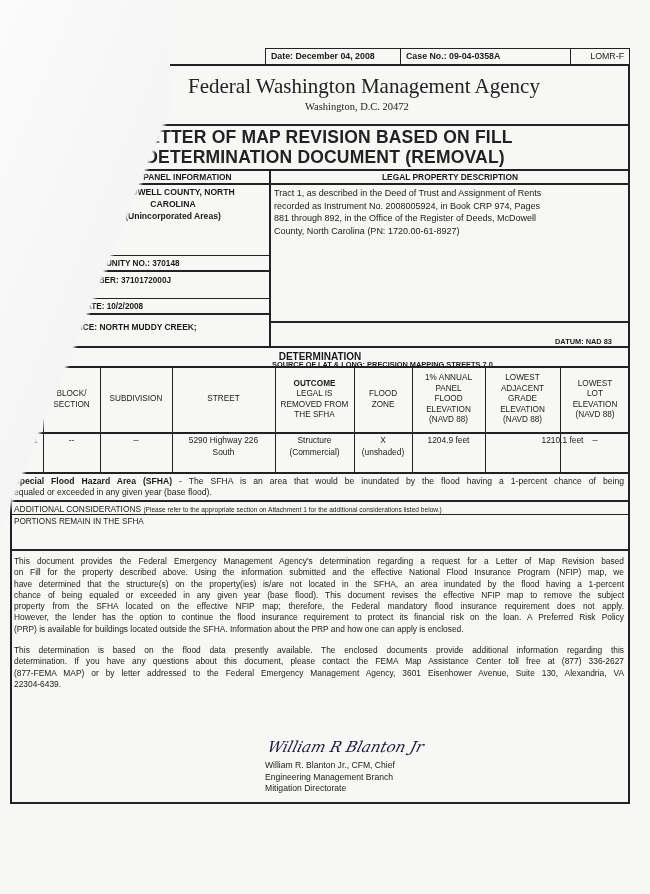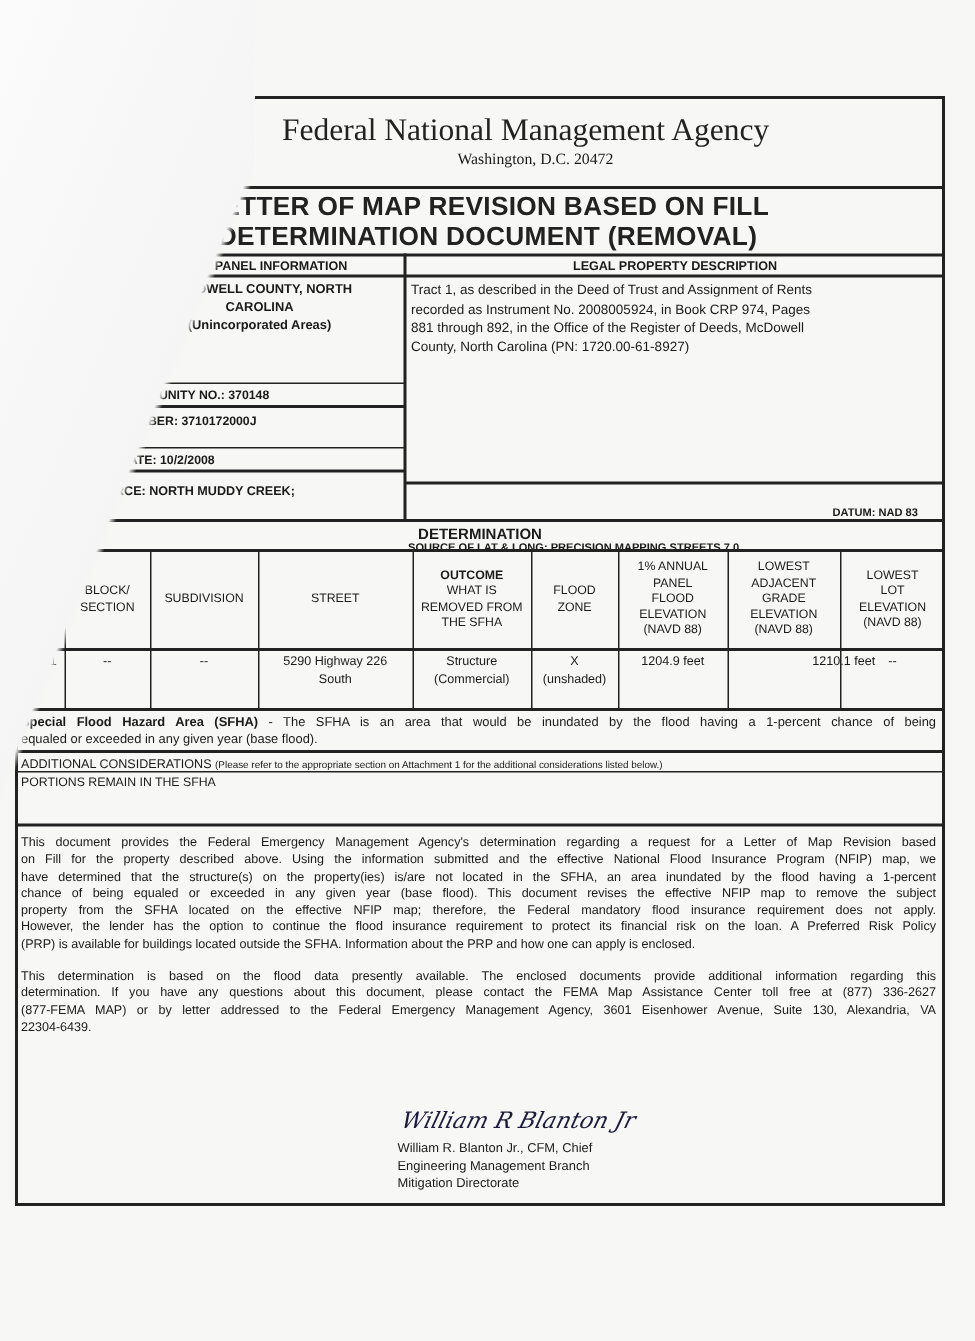--- a/index.html
+++ b/index.html
@@ -35,32 +35,37 @@
   .sig-lines { position:absolute; left:265px; top:760px; font-size:8.6px; line-height:11.5px; }
 
   .page-fold { position:absolute; left:0; top:0; width:170px; height:894px; pointer-events:none;
     background: linear-gradient(112deg, #fbfbfb 0%, #f5f5f5 40%, rgba(255,255,255,0) 41%); }
 </style>
 </head>
 <body>
 
 <div class="sheet">
 
+  <div class="topbar">
+    <div style="width:135px">Date:  December 04, 2008</div>
+    <div style="width:170px">Case No.: 09-04-0358A</div>
+    <div>LOMR-F</div>
+  </div>
 
   <div class="line" style="left:120px; top:64px; width:510px; height:1.5px;"></div>
   <div class="line" style="left:628px; top:64px; width:2px; height:740px;"></div>
   <div class="line" style="left:10px; top:124px; width:620px; height:1.5px;"></div>
 
   <div class="seal">
     <div class="seal-inner">
       <div class="seal-eagle"></div>
     </div>
   </div>
 
-  <div class="agency">Federal National Management Agency</div>
+  <div class="agency">Federal Washington Management Agency</div>
   <div class="agency-addr">Washington, D.C. 20472</div>
 
   <div class="title1">LETTER OF MAP REVISION BASED ON FILL</div>
   <div class="title2">DETERMINATION DOCUMENT (REMOVAL)</div>
 
   <div class="line" style="left:10px; top:169px; width:620px; height:2px;"></div>
   <div class="line" style="left:10px; top:169px; width:1.5px; height:635px;"></div>
 
   <div class="cell-text b c" style="left:12px; top:172px; width:256px; font-size:8.4px;">COMMUNITY AND MAP PANEL INFORMATION</div>
   <div class="cell-text b c" style="left:272px; top:172px; width:356px; font-size:8.4px;">LEGAL PROPERTY DESCRIPTION</div>
@@ -118,21 +123,21 @@
         <div>SECTION</div>
       </div>
       <div class="cell-text c" style="left: 101px; width: 70px; top: 394.25px; font-size: 8.2px; line-height: 10.5px;">
         <div>SUBDIVISION</div>
       </div>
       <div class="cell-text c" style="left: 173px; width: 101px; top: 394.25px; font-size: 8.2px; line-height: 10.5px;">
         <div>STREET</div>
       </div>
       <div class="cell-text c" style="left: 276px; width: 77px; top: 378.5px; font-size: 8.2px; line-height: 10.5px;">
         <div style="font-weight: bold;">OUTCOME</div>
-        <div>WHAT IS</div>
+        <div>LEGAL IS</div>
         <div>REMOVED FROM</div>
         <div>THE SFHA</div>
       </div>
       <div class="cell-text c" style="left: 355px; width: 56px; top: 389px; font-size: 8.2px; line-height: 10.5px;">
         <div>FLOOD</div>
         <div>ZONE</div>
       </div>
       <div class="cell-text c" style="left: 413px; width: 71px; top: 373.25px; font-size: 8.2px; line-height: 10.5px;">
         <div>1% ANNUAL</div>
         <div>PANEL</div>

